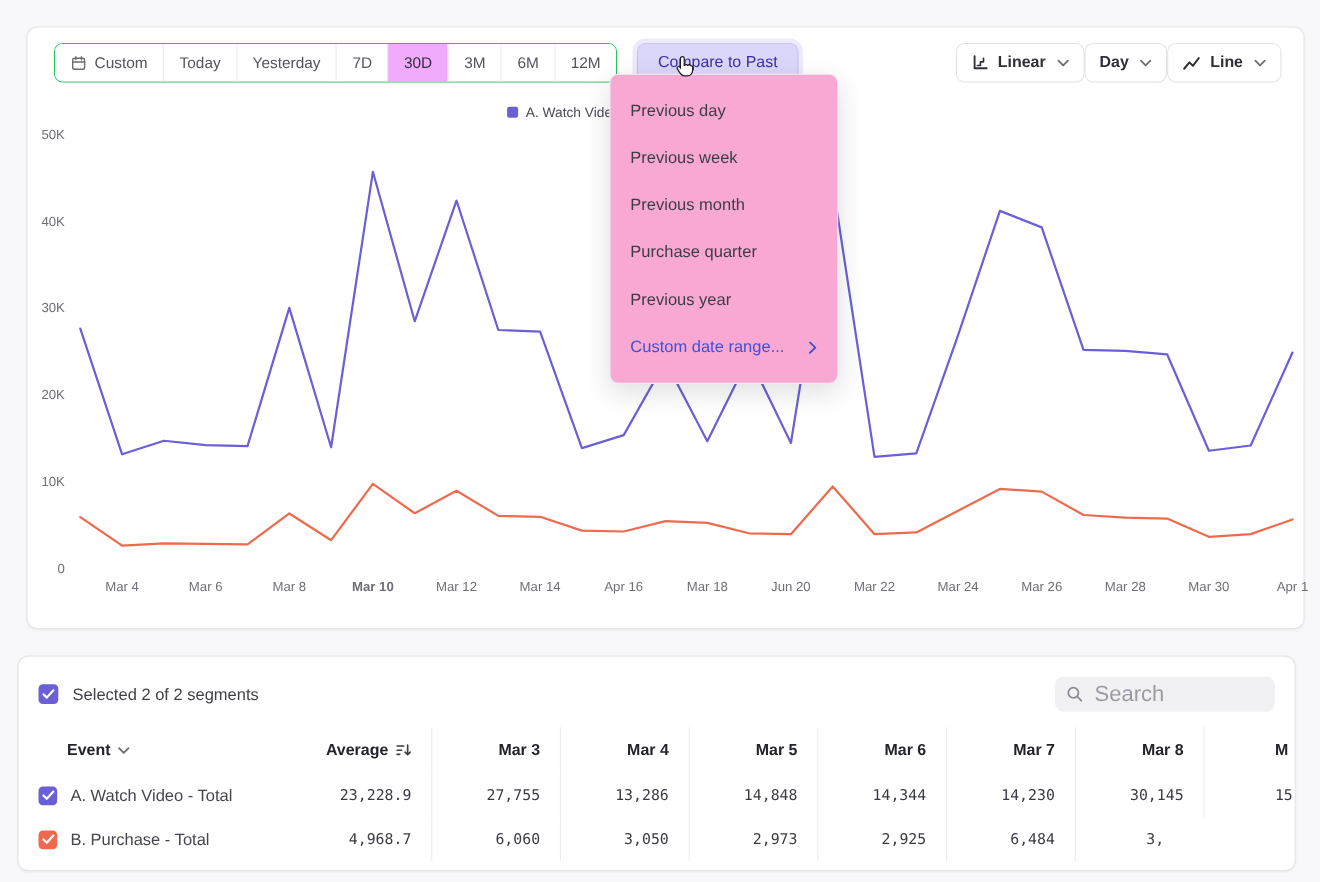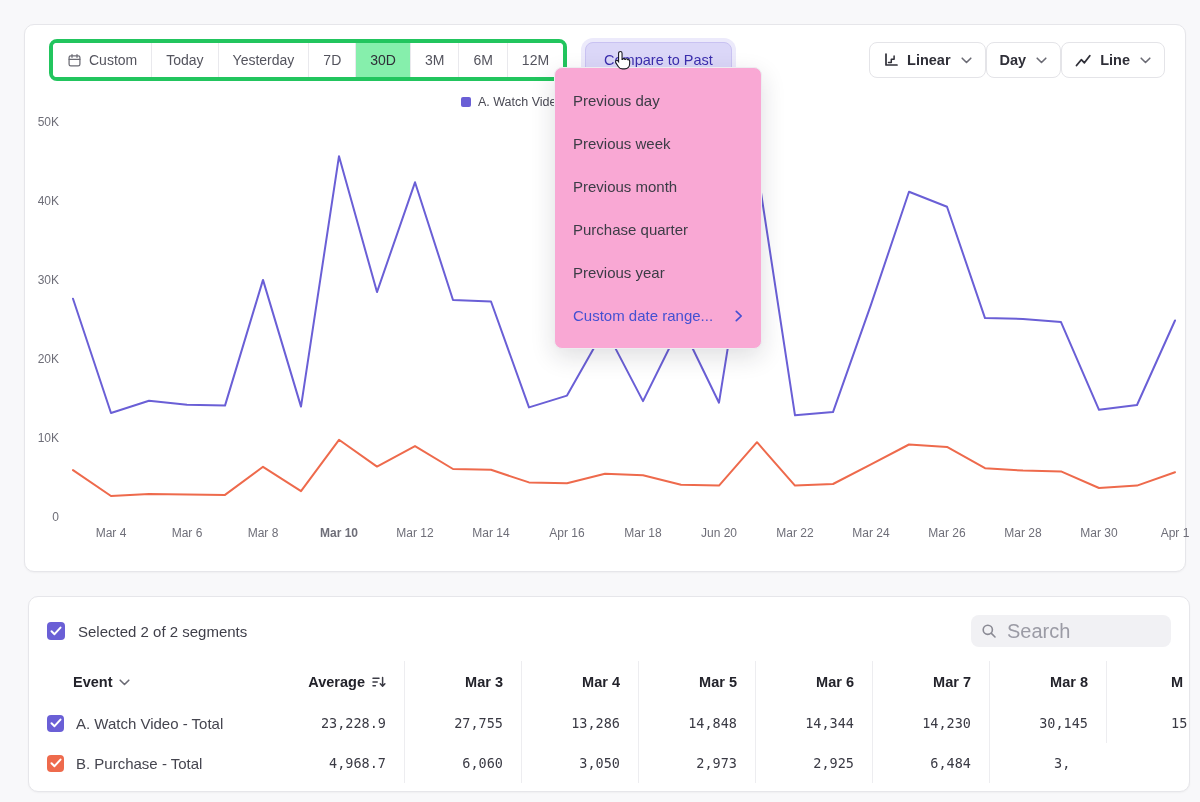--- a/index.html
+++ b/index.html
@@ -1,29 +1,29 @@
 <!DOCTYPE html>
 <html><head>
 <meta charset="utf-8">
 <style>
   html,body{margin:0;padding:0;width:1200px;height:802px;overflow:hidden;background:#f8f8fa;
     font-family:"Liberation Sans",sans-serif;color:#3c3c46;}
   .card{position:absolute;background:#fff;border:1px solid #e6e6ea;border-radius:10px;
     box-shadow:0 1px 2px rgba(20,20,30,.04);}
   #top-card{left:24px;top:24px;width:1160px;height:546px;}
-  #bottom-card{left:28px;top:596px;width:1160px;height:194px;overflow:hidden;}
+  #bottom-card{left:16px;top:596px;width:1160px;height:194px;overflow:hidden;}
 
   
   .toolbar{display:flex;align-items:center;padding:14px 20px 0 24px;}
-  .seg-group{display:flex;border:4px solid #22c55e;border-radius:8px;overflow:hidden;background:#fff;}
+  .seg-group{display:flex;border:1px solid #22c55e;border-radius:8px;overflow:hidden;background:#fff;}
   .seg-btn{display:flex;align-items:center;gap:7px;height:34px;padding:0 14px;background:#fff;
     border:none;border-left:1px solid #e9e9ed;font-size:14px;color:#54545e;cursor:pointer;
     font-family:inherit;white-space:nowrap;}
   .seg-btn:first-child{border-left:none;}
-  .seg-btn.active{background:#86efac;color:#2f2f38;}
+  .seg-btn.active{background:#f0abfc;color:#2f2f38;}
   .btn-compare{margin-left:18px;height:36px;padding:0 18px;border:1px solid #c9c2f2;border-radius:8px;
     background:#dbd7f8;color:#3b2eae;font-size:14.5px;font-family:inherit;cursor:pointer;
     box-shadow:0 0 0 4px #eceafb;}
   .right-group{margin-left:auto;display:flex;gap:0;}
   .tool-btn{display:flex;align-items:center;gap:8px;height:36px;padding:0 13px;background:#fff;
     border:1px solid #e4e4e8;border-radius:8px;font-size:14.5px;font-weight:bold;color:#2f2f38;
     font-family:inherit;cursor:pointer;}
   .tool-btn .chev{margin-left:2px;display:flex;}
 
   

